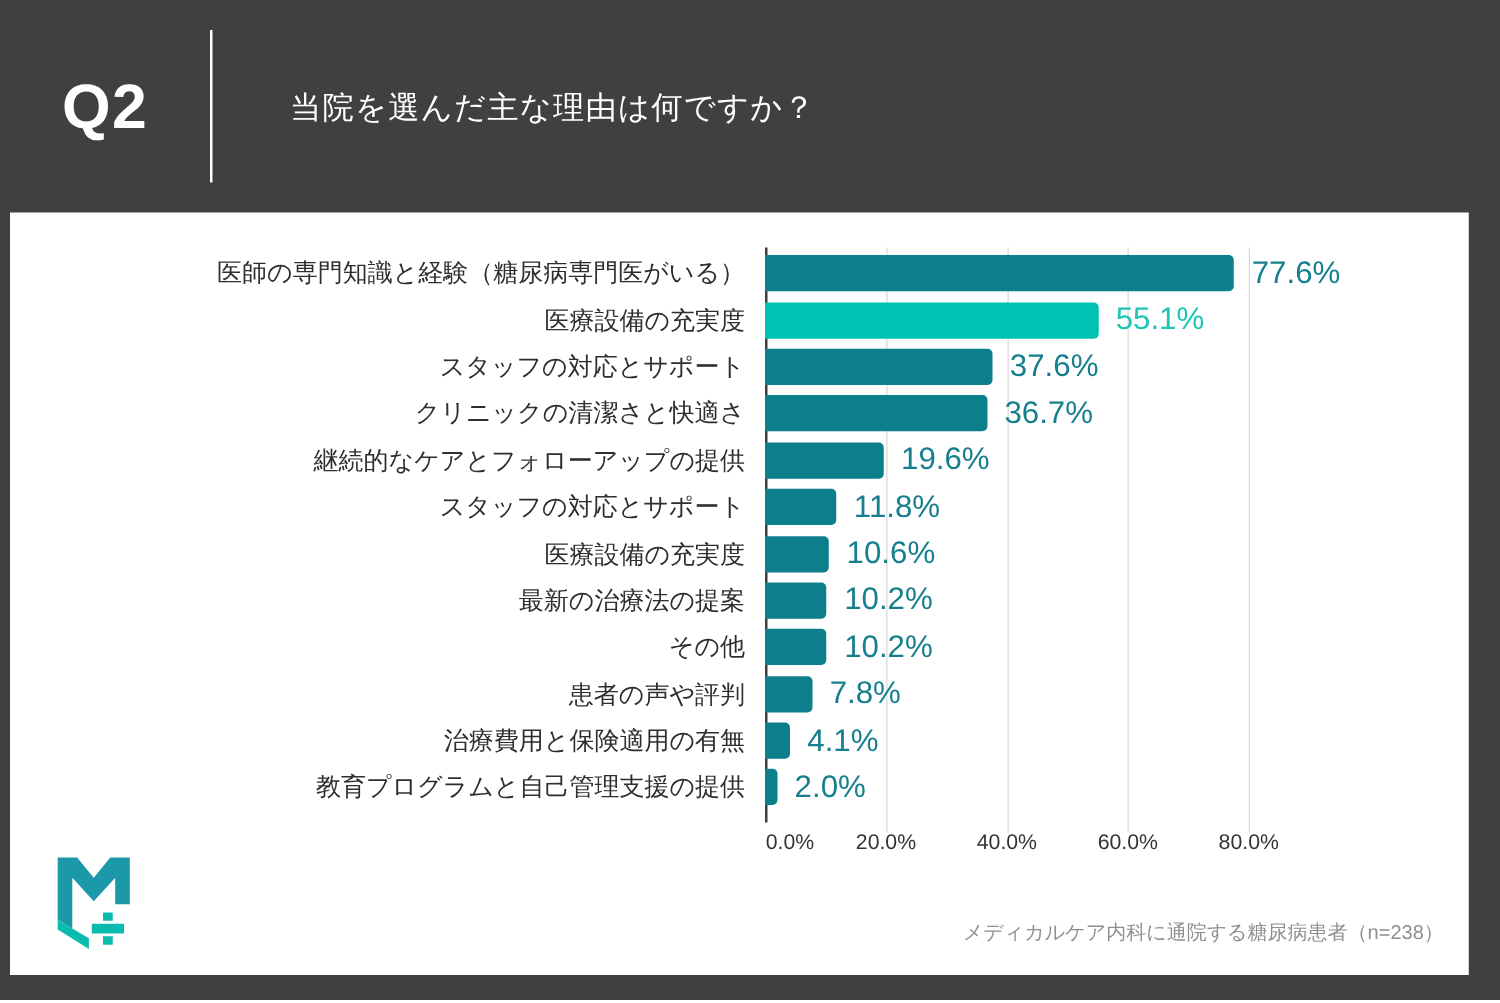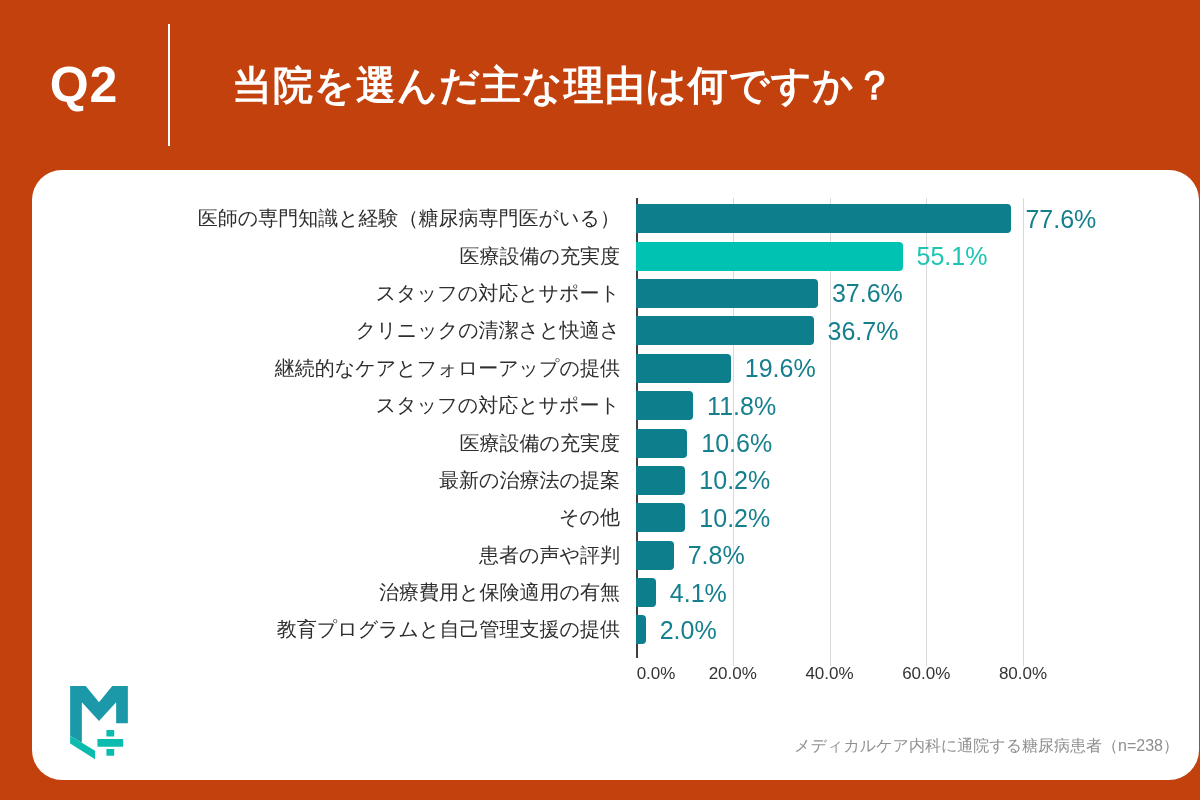--- a/index.html
+++ b/index.html
@@ -5,21 +5,21 @@
   * { margin: 0; padding: 0; box-sizing: border-box; }
   html, body { width: 1200px; height: 802px; }
   body {
     font-family: "Liberation Sans", "DejaVu Sans", sans-serif;
     position: relative;
     overflow: hidden;
   }
   .page {
     position: absolute;
     width: 1200px; height: 800px;
-    background: #c2410c;
+    background: #404040;
   }
   
   .header {
     position: absolute;
     top: 0; left: 0; right: 0; height: 170px;
     display: flex;
     align-items: center;
   }
   .qnum {
     width: 168px;
@@ -30,31 +30,30 @@
     letter-spacing: 1px;
   }
   .header-divider {
     width: 2px;
     height: 122px;
     background: #ffffff;
   }
   .header-title {
     margin-left: 62px;
     color: #ffffff;
-    font-size: 40px;
-    font-weight: bold;
+    font-size: 25px;
+    font-weight: normal;
     letter-spacing: 1px;
   }
   
   .card {
     position: absolute;
-    left: 32px; top: 170px;
+    left: 8px; top: 170px;
     width: 1167px; height: 610px;
     background: #ffffff;
-    border-radius: 30px;
   }
   
   .grid {
     position: absolute;
     left: 604px; top: 28px;
     width: 500px; height: 460px;
   }
   .gridline {
     position: absolute;
     top: 0; bottom: -8px;

